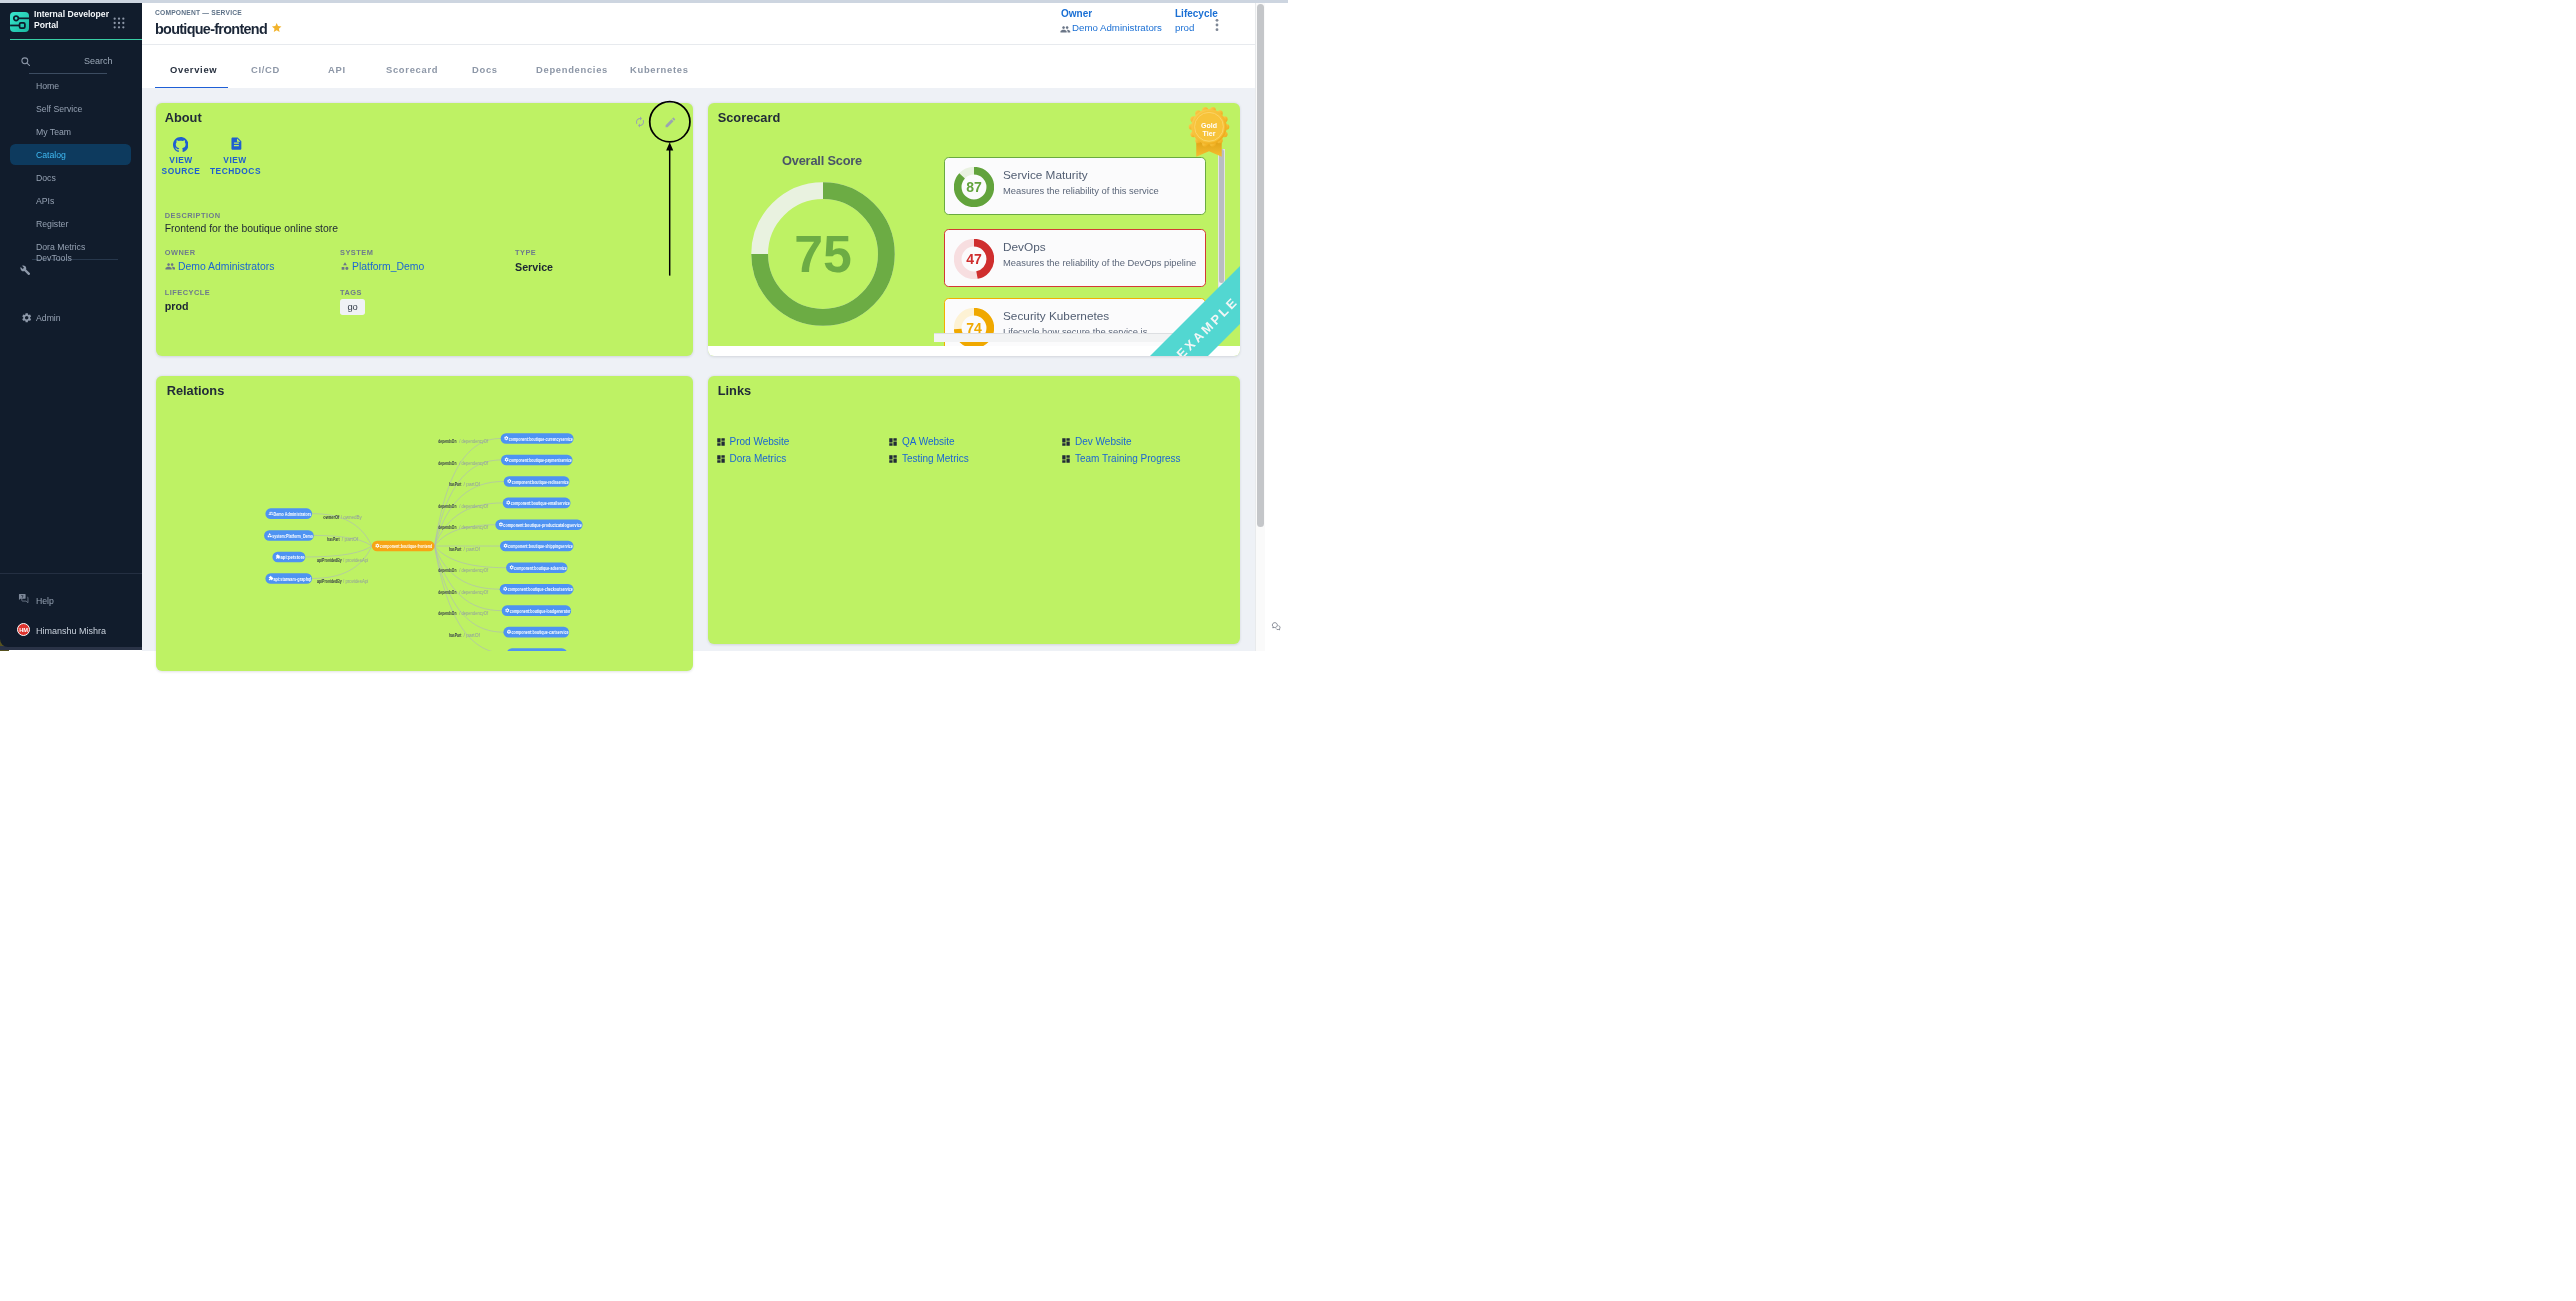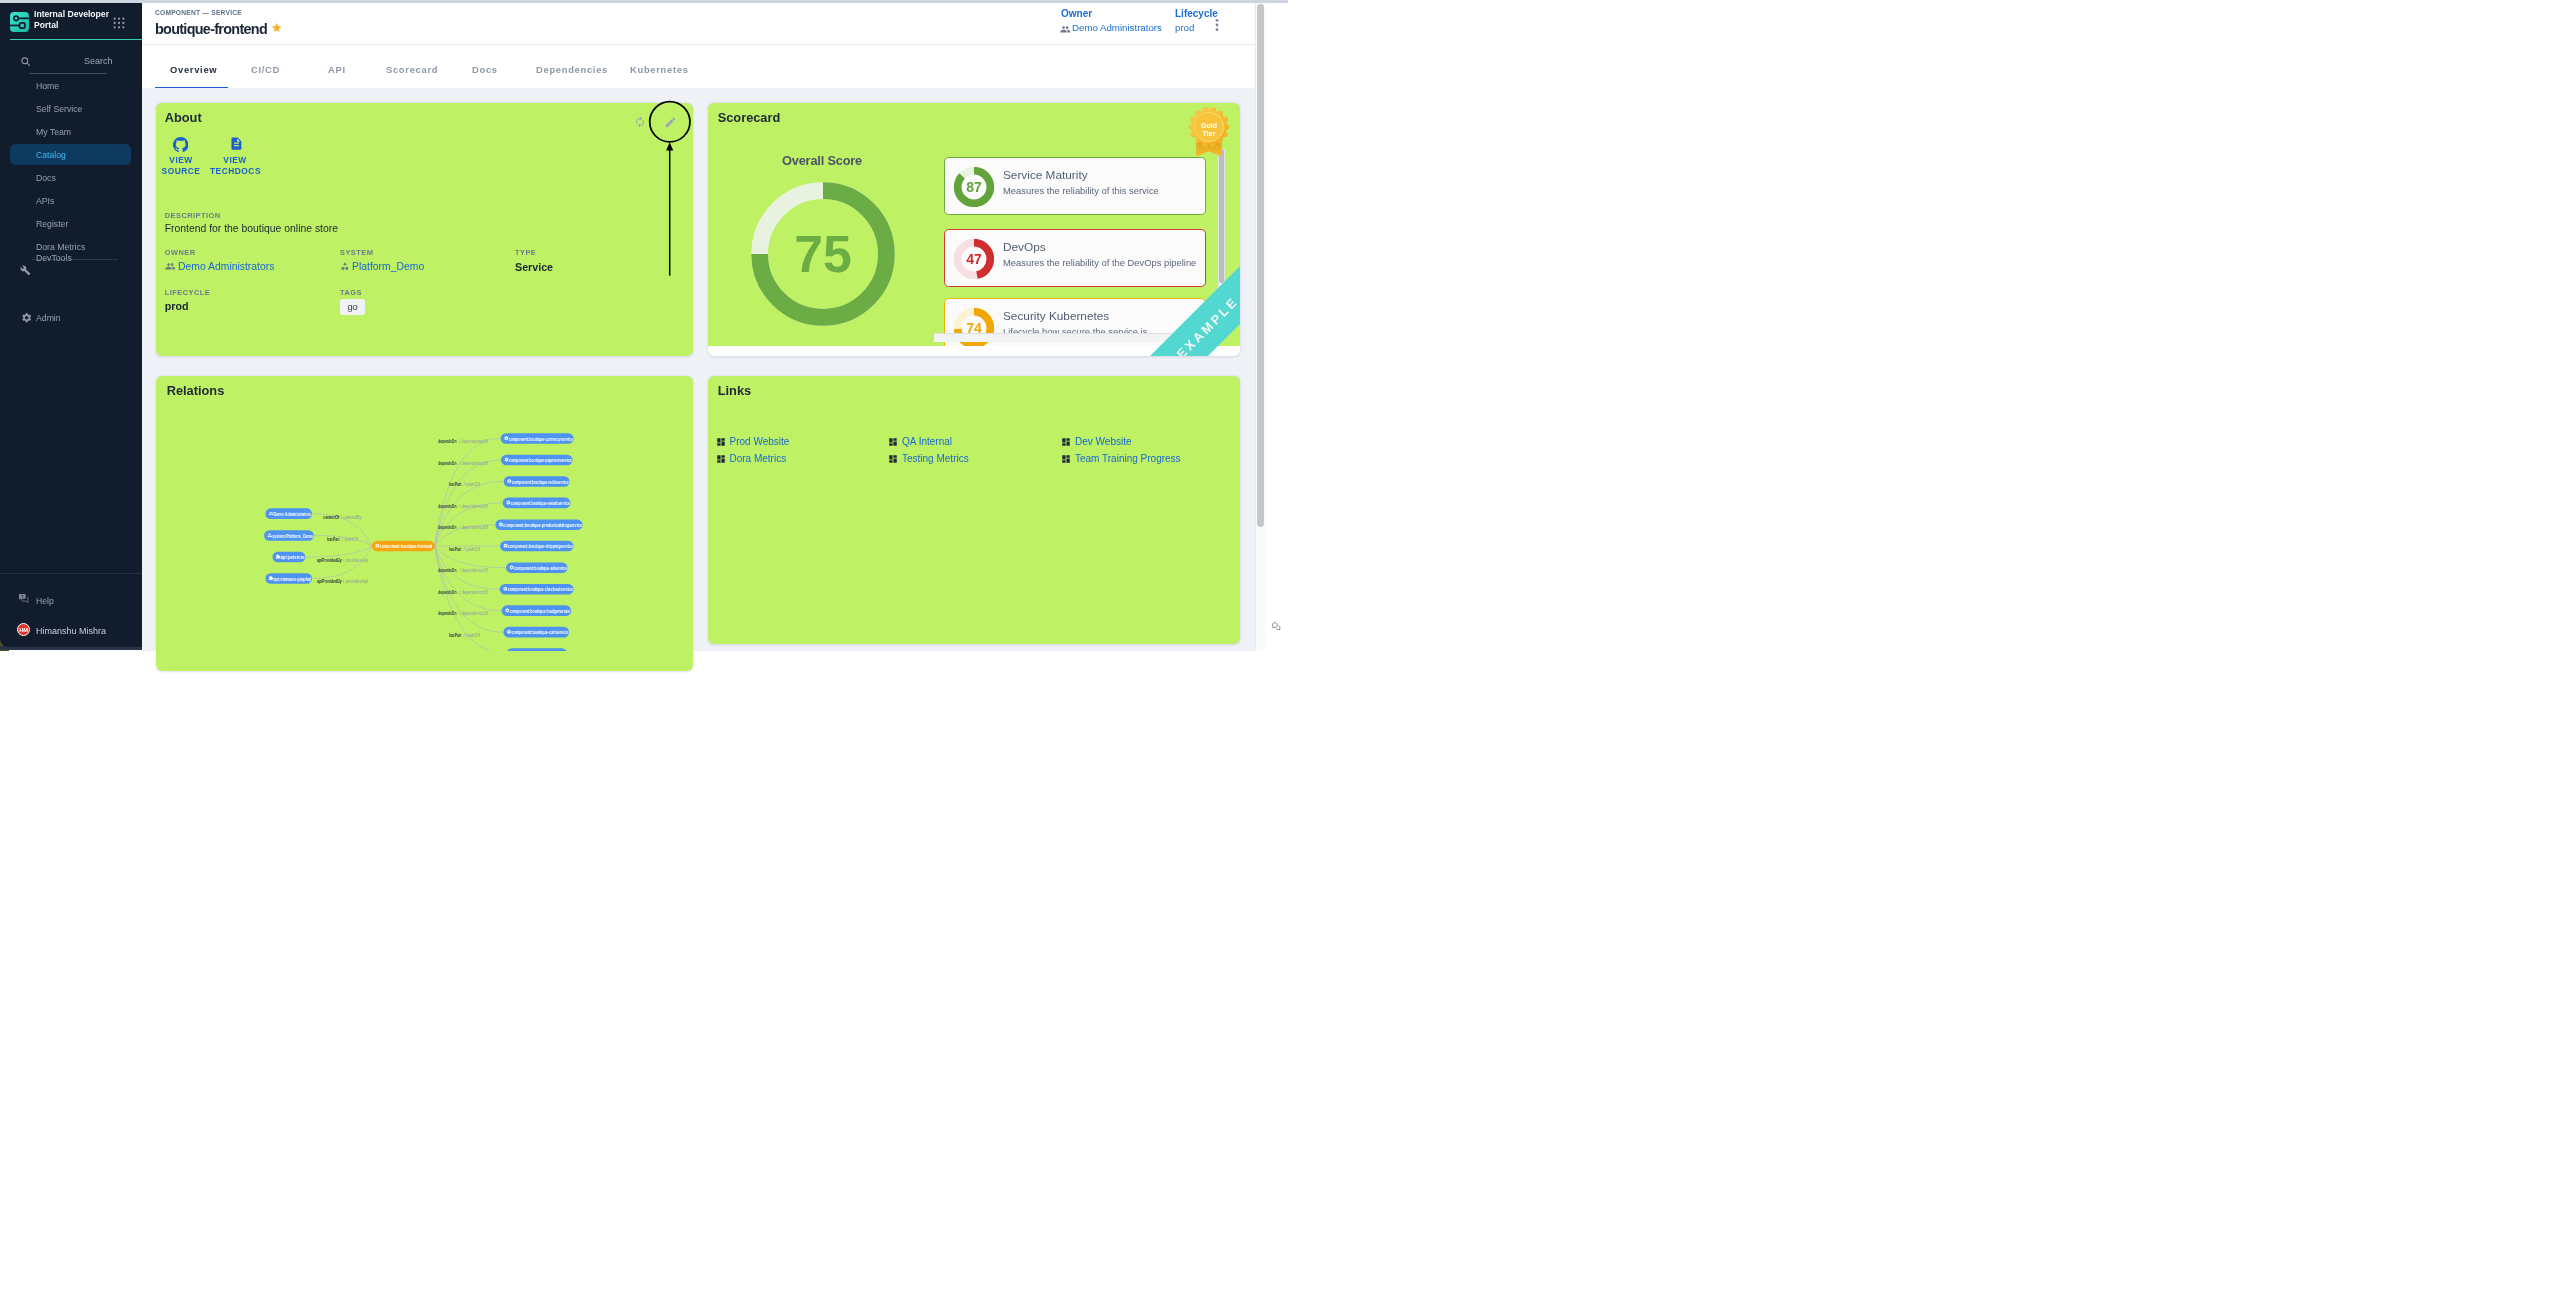--- a/index.html
+++ b/index.html
@@ -367,21 +367,21 @@
 
 <div class="card" id="linkscard" style="left:708px;top:376px;width:532px;height:268px;">
   <div class="cardtitle" style="left:9.7px;top:7.4px;">Links</div>
   <svg class="abs" style="left:7.7px;top:61px;" width="10" height="10" viewBox="0 0 24 24">
       <path fill="#212a37" d="M3 13h8V3H3v10zm0 8h8v-6H3v6zm10 0h8V11h-8v10zm0-18v6h8V3h-8z"></path>
     </svg>
   <div class="abs" style="left:21.5px;top:60px;font-size:10px;color:#1a66d3;">Prod Website</div>
   <svg class="abs" style="left:180px;top:61px;" width="10" height="10" viewBox="0 0 24 24">
       <path fill="#212a37" d="M3 13h8V3H3v10zm0 8h8v-6H3v6zm10 0h8V11h-8v10zm0-18v6h8V3h-8z"></path>
     </svg>
-  <div class="abs" style="left:194px;top:60px;font-size:10px;color:#1a66d3;">QA Internal</div>
+  <div class="abs" style="left:194px;top:60px;font-size:10px;color:#1a66d3;">QA Website</div>
   <svg class="abs" style="left:353px;top:61px;" width="10" height="10" viewBox="0 0 24 24">
       <path fill="#212a37" d="M3 13h8V3H3v10zm0 8h8v-6H3v6zm10 0h8V11h-8v10zm0-18v6h8V3h-8z"></path>
     </svg>
   <div class="abs" style="left:367px;top:60px;font-size:10px;color:#1a66d3;">Dev Website</div>
   <svg class="abs" style="left:7.7px;top:78px;" width="10" height="10" viewBox="0 0 24 24">
       <path fill="#212a37" d="M3 13h8V3H3v10zm0 8h8v-6H3v6zm10 0h8V11h-8v10zm0-18v6h8V3h-8z"></path>
     </svg>
   <div class="abs" style="left:21.5px;top:77px;font-size:10px;color:#1a66d3;">Dora Metrics</div>
   <svg class="abs" style="left:180px;top:78px;" width="10" height="10" viewBox="0 0 24 24">
       <path fill="#212a37" d="M3 13h8V3H3v10zm0 8h8v-6H3v6zm10 0h8V11h-8v10zm0-18v6h8V3h-8z"></path>

